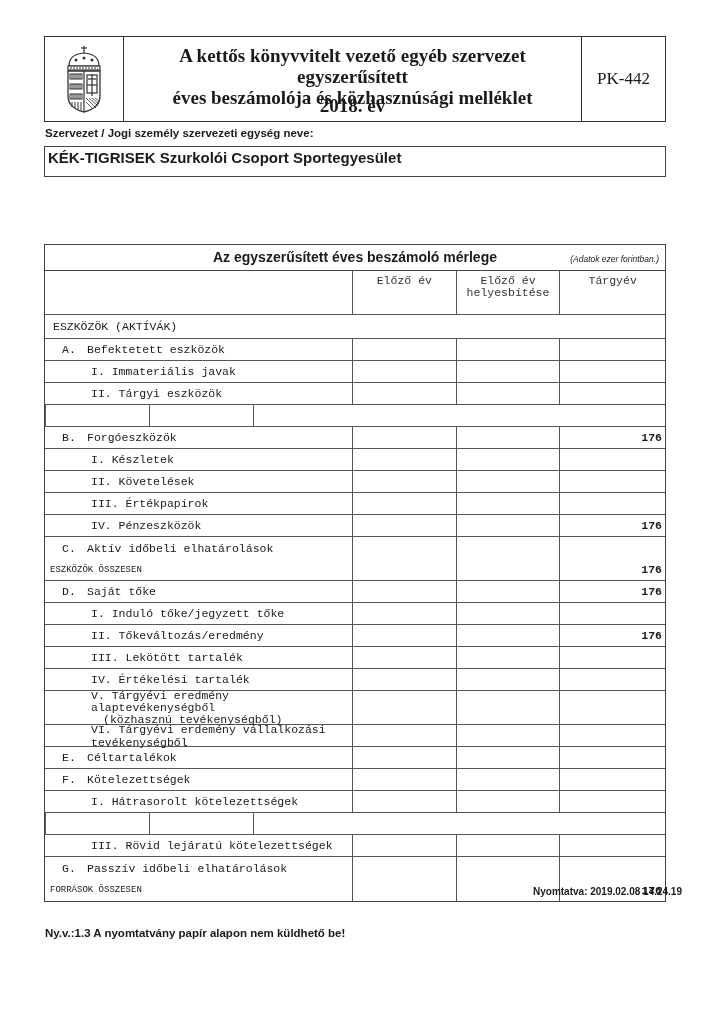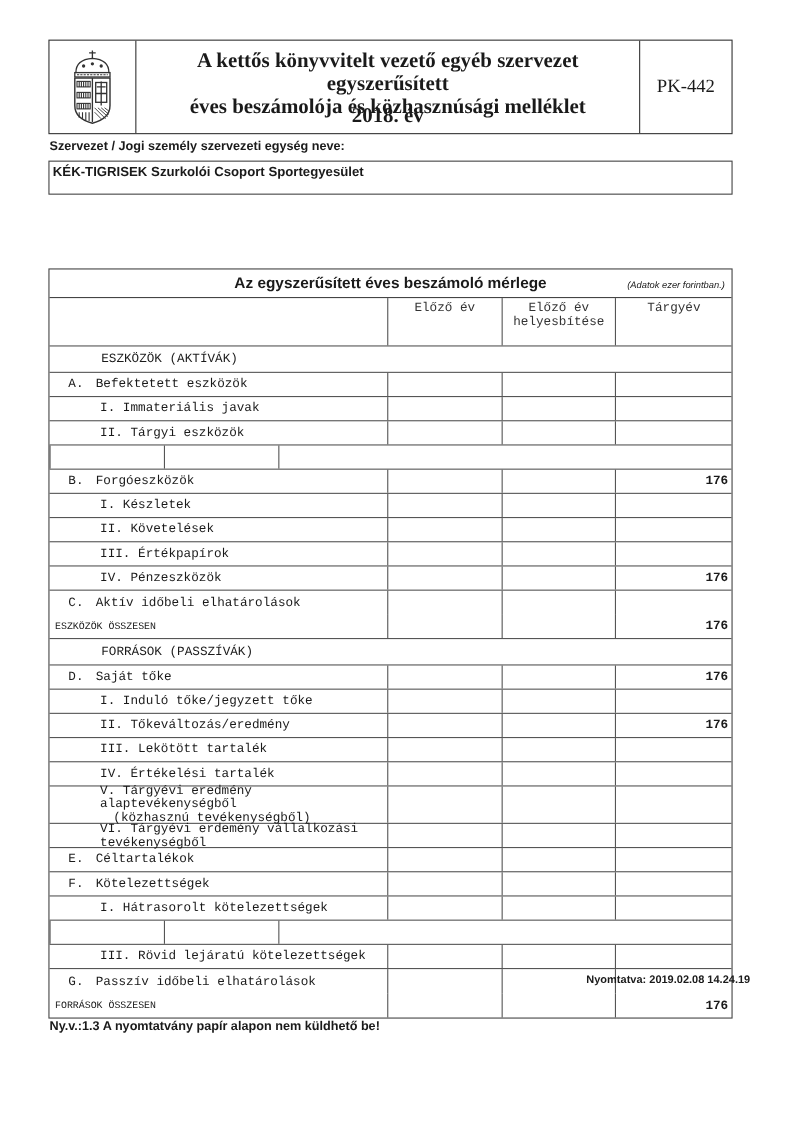--- a/index.html
+++ b/index.html
@@ -7,39 +7,39 @@
   body { position: relative; font-family: "Liberation Sans", sans-serif; color: #1a1a1a; }
 
   
   .header { position: absolute; left: 44px; top: 36px; width: 622px; height: 86px; border: 1.5px solid #333; display: flex; justify-content: space-between; }
   .header .logo-cell { width: 79px; border-right: 1.5px solid #333; display: flex; align-items: center; justify-content: center; }
   .header .title-cell { flex: 1; border-right: 1.5px solid #333; font-family: "Liberation Serif", serif; font-weight: bold; font-size: 19px; line-height: 21px; text-align: center; padding-top: 8px; position: relative; }
   .header .title-cell .year { position: absolute; left: 0; right: 0; top: 58px; text-align: center; font-size: 19px; }
   .header .code-cell { width: 83px; display: flex; align-items: center; justify-content: center; font-family: "Liberation Serif", serif; font-size: 17px; }
 
   .org-label { position: absolute; left: 45px; top: 127px; font-weight: bold; font-size: 11.5px; }
-  .org-box { position: absolute; left: 44px; top: 146px; width: 622px; height: 31px; border: 1px solid #444; border-bottom: 1.5px solid #444; border-right: 1.5px solid #444; padding: 2px 3px; font-weight: bold; font-size: 12px; }
+  .org-box { position: absolute; left: 44px; top: 146px; width: 622px; height: 31px; border: 1px solid #444; border-bottom: 1.5px solid #444; border-right: 1.5px solid #444; padding: 2px 3px; font-weight: bold; font-size: 15px; }
 
   
   .sheet { position: absolute; left: 44px; top: 244px; width: 622px; border: 1.5px solid #444; }
   .sheet-title { height: 26px; border-bottom: 1.5px solid #444; position: relative; }
   .sheet-title .main { position: absolute; left: 0; right: 0; top: 4px; text-align: center; font-weight: bold; font-size: 14px; }
   .sheet-title .note { position: absolute; right: 6px; top: 9px; font-style: italic; font-size: 8.5px; }
 
   .row { display: flex; border-bottom: 1px solid #555; font-family: Liberation Mono, monospace; }
   .row:last-child { border-bottom: none; }
   .c-label { width: 308px; display: flex; align-items: center; font-size: 11.5px; }
   .c-val { width: 104px; border-left: 1px solid #555; display: flex; align-items: center; justify-content: flex-end; padding-right: 3px; font-weight: bold; font-size: 11.5px; }
   .c-val.last { width: 106px; }
 
   .row.head { height: 44px; }
   .row.head .c-val { align-items: flex-start; justify-content: center; padding: 4px 0 0 0; font-weight: normal; font-size: 11.5px; text-align: center; line-height: 12px; color: #333; }
 
   .row.section { height: 24px; }
-  .row.section .c-label { width: 100%; padding-left: 8px; font-size: 11.5px; margin-left: 39px; }
+  .row.section .c-label { width: 100%; padding-left: 8px; font-size: 11.5px; }
 
   .row.std { height: 22px; }
   .row.tall { height: 34px; }
   .row.total { height: 22px; }
   .row.total .c-label { padding-left: 5px; font-size: 9px; }
 
   .letter { width: 42px; text-align: center; padding-left: 6px; }
   .lvl1 { padding-left: 0; }
   .lvl2 { padding-left: 46px; }
   .wrap { line-height: 12px; }
@@ -220,23 +220,20 @@
       </div>
     </div>
 
   <div class="row total">
     <div class="c-label">ESZKÖZÖK ÖSSZESEN</div>
     <div class="c-val"></div>
     <div class="c-val"></div>
     <div class="c-val last">176</div>
   </div>
 
-  <div class="row section">
-    <div class="c-label">FORRÁSOK (PASSZÍVÁK)</div>
-  </div>
 
   <div id="liabilities-rows">
       <div class="row std">
         <div class="c-label">
           <span class="letter">D.</span>
           <span class="lvl1">Saját tőke</span>
         </div>
         <div class="c-val"></div>
         <div class="c-val"></div>
         <div class="c-val last">176</div>

